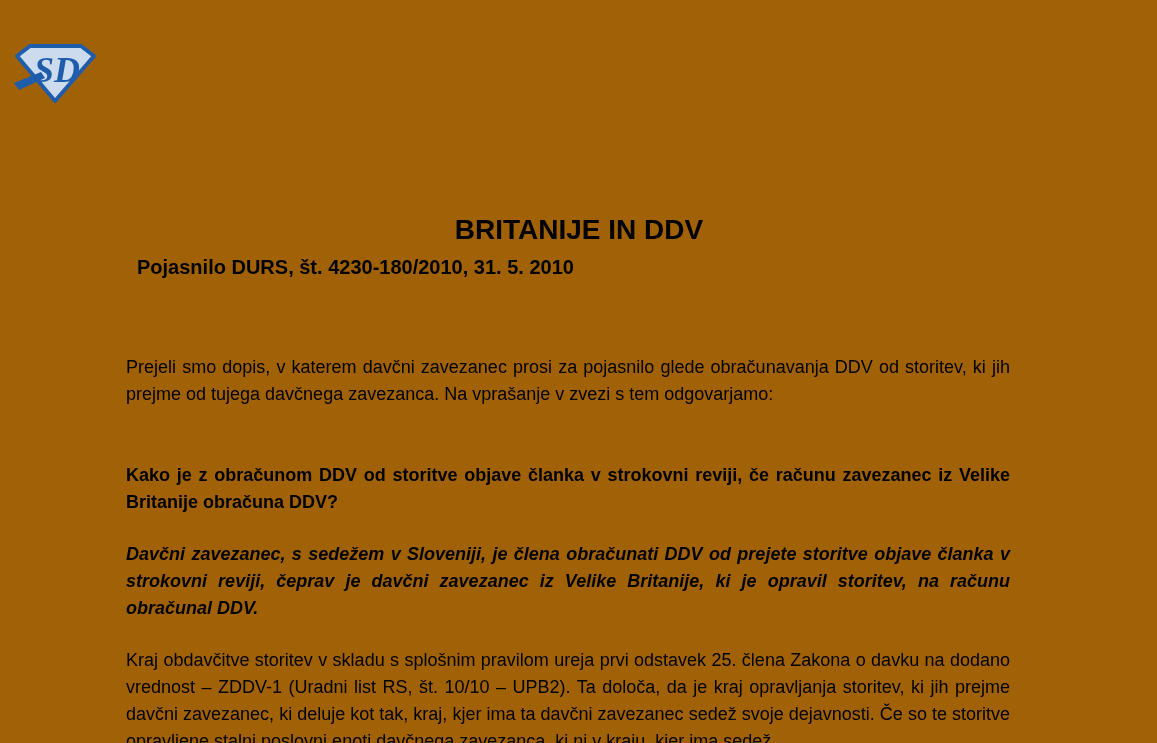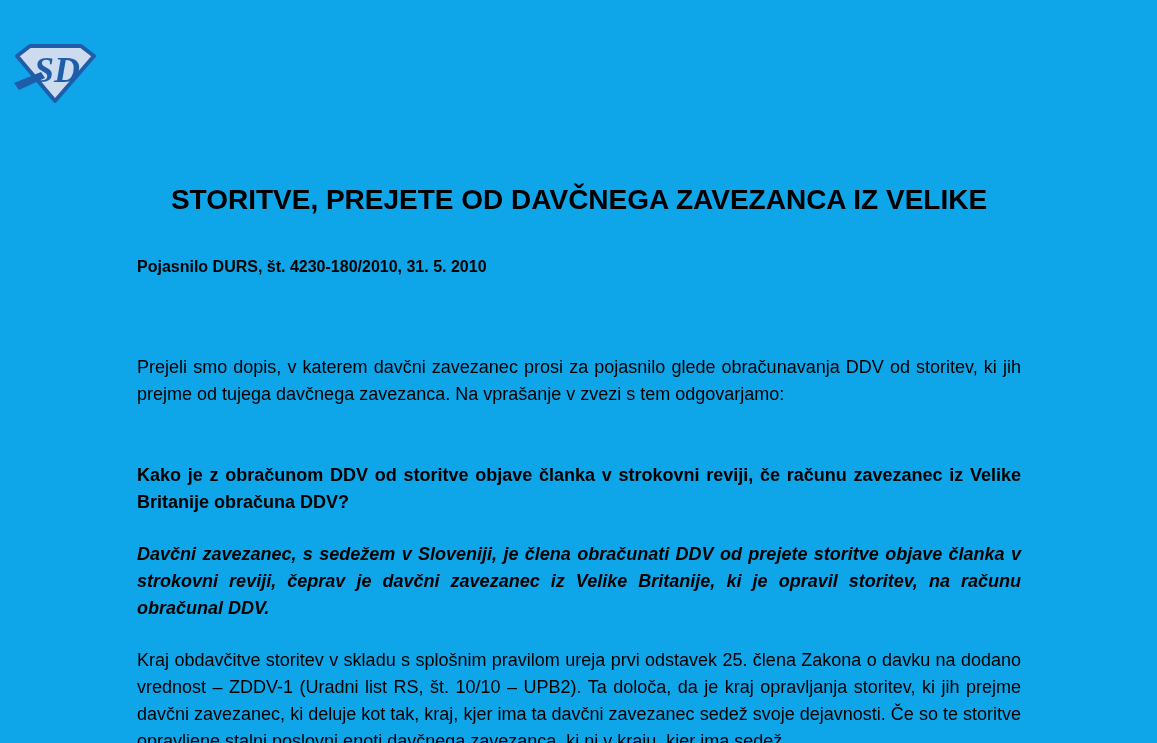--- a/index.html
+++ b/index.html
@@ -5,21 +5,21 @@
   html, body { margin: 0; padding: 0; }
   body {
     width: 1157px; height: 743px;
     background: #ffffff;
     font-family: "Liberation Sans", sans-serif;
     color: #000000;
   }
   .page {
     position: relative;
     width: 1157px; height: 743px;
-    background: #0ea5e9;
+    background: #a16207;
     overflow: hidden;
   }
   .logo {
     position: absolute;
     left: 14px; top: 42px;
     width: 84px; height: 64px;
   }
   .doc-title {
     position: absolute;
     left: 137px; top: 166px;
@@ -28,26 +28,26 @@
     font-weight: bold;
     font-size: 28px;
     line-height: 30px;
     letter-spacing: 0px;
   }
   .doc-subtitle {
     position: absolute;
     left: 137px; top: 256px;
     width: 884px;
     font-weight: bold;
-    font-size: 16px;
+    font-size: 20px;
     line-height: 22px;
   }
   .para {
     position: absolute;
-    left: 137px;
+    left: 126px;
     width: 884px;
     font-size: 18px;
     line-height: 27px;
     text-align: justify;
   }
   .para.p-regular { font-weight: normal; font-style: normal; }
   .para.p-bold    { font-weight: bold;   font-style: normal; }
   .para.p-bold-italic { font-weight: bold; font-style: italic; }
   .p1 { top: 336px; }
   .p2 { top: 444px; }
@@ -59,21 +59,22 @@
 
 <div class="page">
 
   <svg class="logo" viewBox="0 0 84 64" xmlns="http://www.w3.org/2000/svg" aria-hidden="true">
     <polygon points="3,14 16,4 67,4 80,14 41,59" fill="#cddbee" stroke="#1f5dab" stroke-width="4" stroke-linejoin="round"></polygon>
     <polygon points="0,41 27,30 31,36 5,48" fill="#1f5dab"></polygon>
     <text x="43" y="40" text-anchor="middle" font-family="Liberation Serif, serif" font-style="italic" font-weight="bold" font-size="36" fill="#1f5dab">SD</text>
   </svg>
 
   <h1 class="doc-title">
-    <span>STORITVE, PREJETE OD DAVČNEGA ZAVEZANCA IZ VELIKE</span><br>
+    <br>
+    <span>BRITANIJE IN DDV</span>
   </h1>
 
   <div class="doc-subtitle">Pojasnilo DURS, št. 4230-180/2010, 31. 5. 2010</div>
 
   <p class="para p-regular p1">Prejeli smo dopis, v katerem davčni zavezanec prosi za pojasnilo glede obračunavanja DDV od storitev, ki jih prejme od tujega davčnega zavezanca. Na vprašanje v zvezi s tem odgovarjamo:</p>
 
   <p class="para p-bold p2">Kako je z obračunom DDV od storitve objave članka v strokovni reviji, če računu zavezanec iz Velike Britanije obračuna DDV?</p>
 
   <p class="para p-bold-italic p3">Davčni zavezanec, s sedežem v Sloveniji, je člena obračunati DDV od prejete storitve objave članka v strokovni reviji, čeprav je davčni zavezanec iz Velike Britanije, ki je opravil storitev, na računu obračunal DDV.</p>
 

